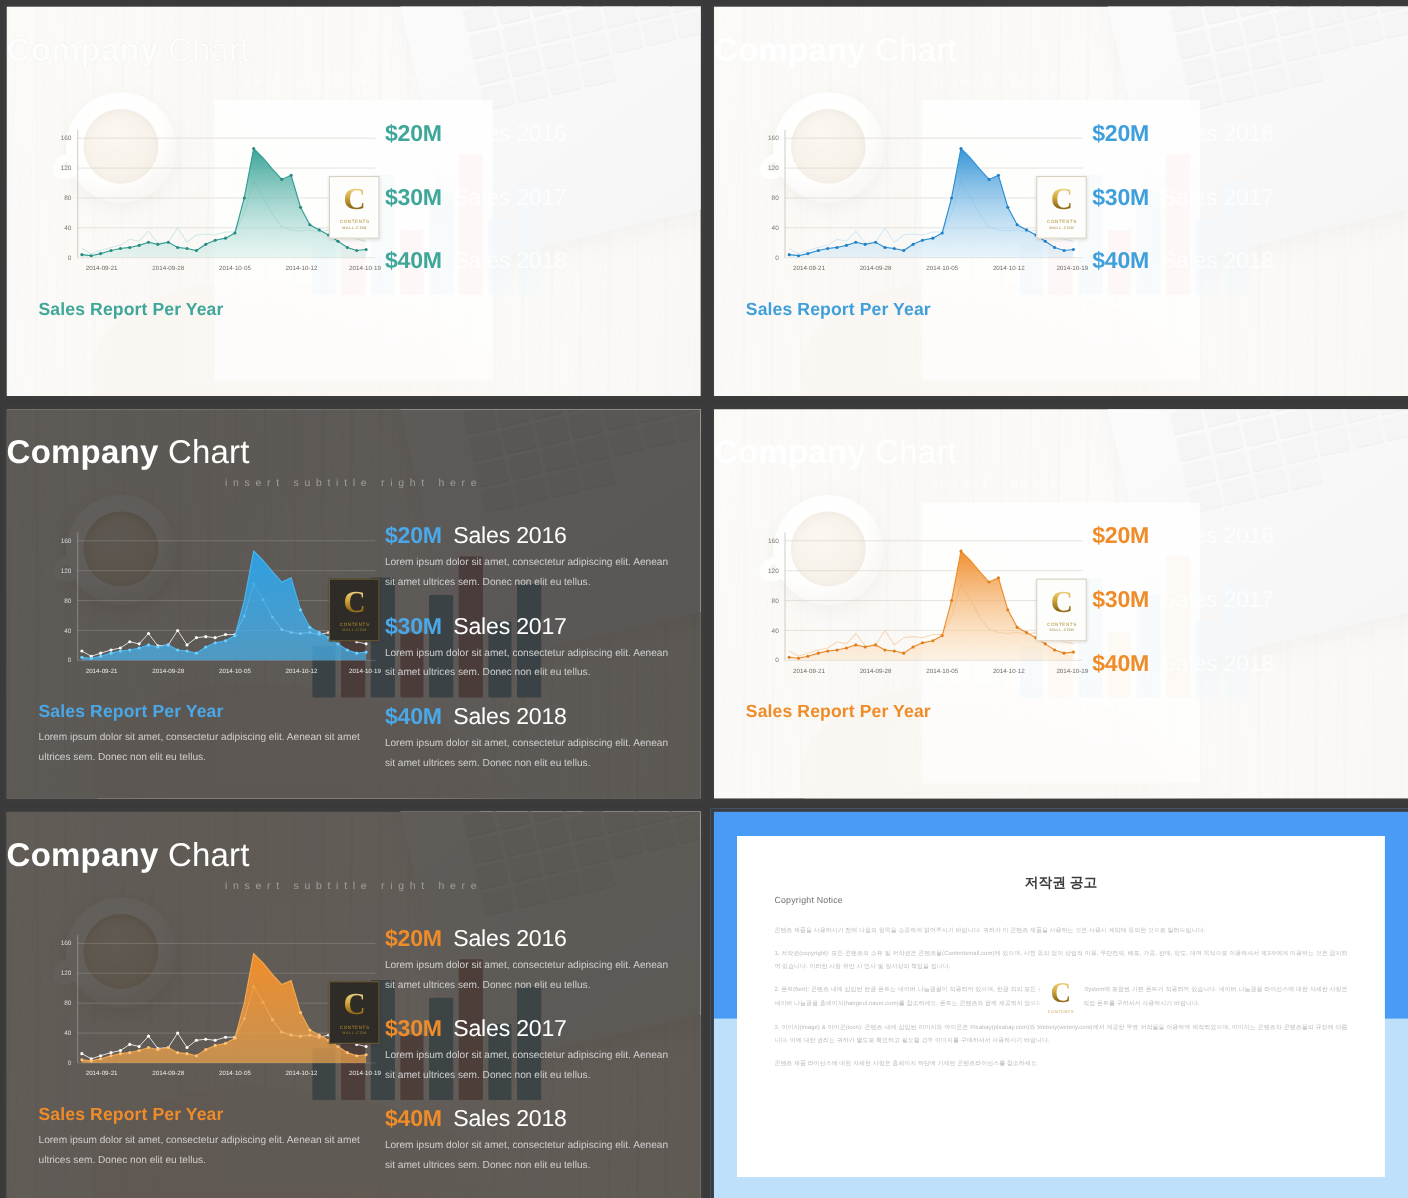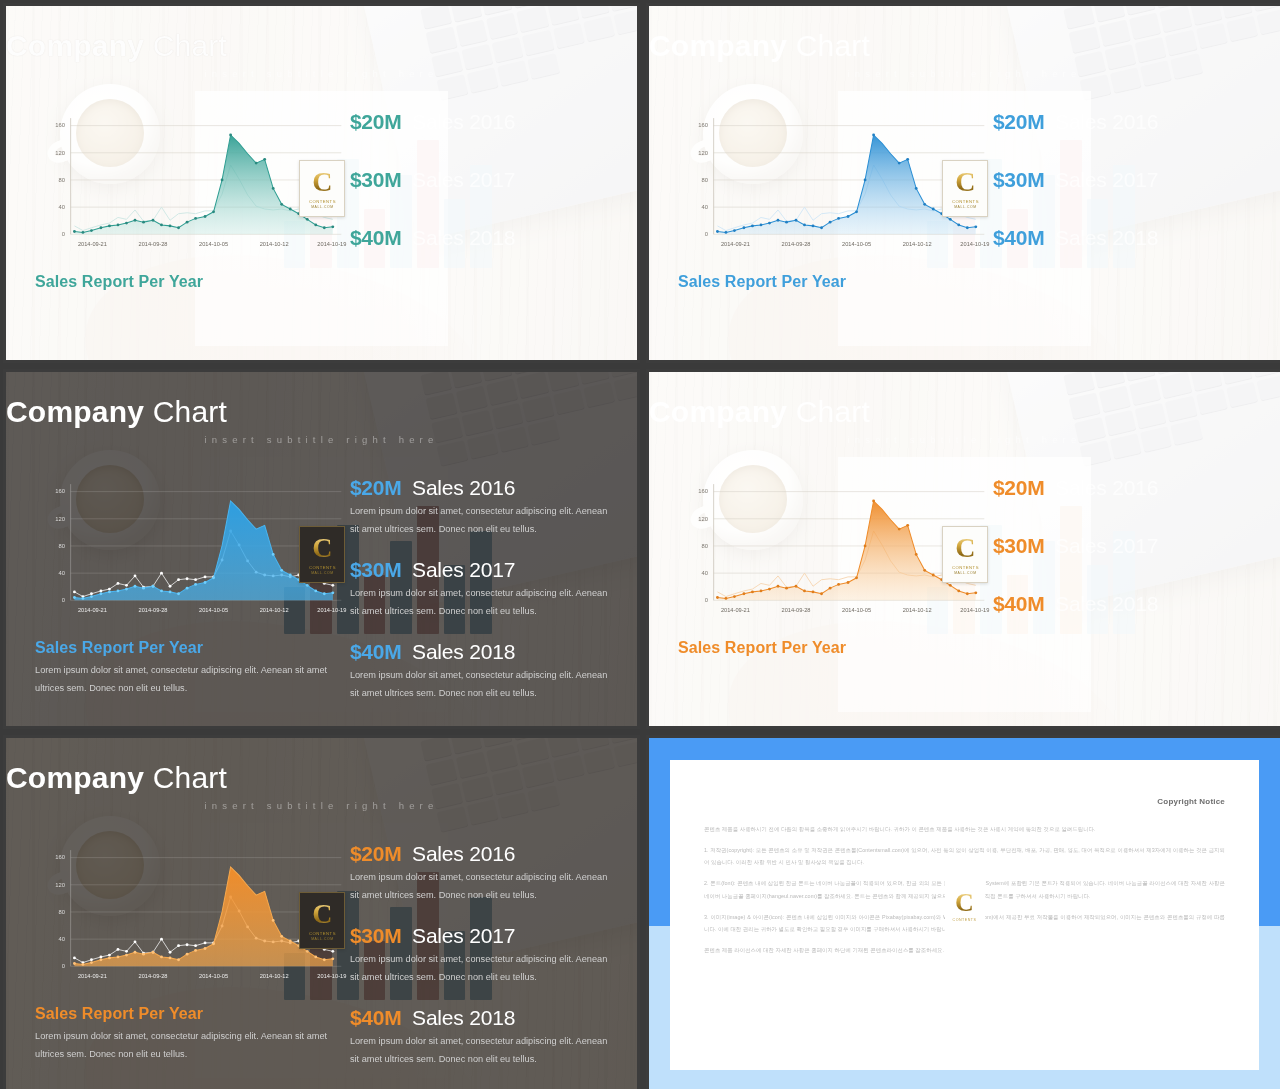--- a/index.html
+++ b/index.html
@@ -143,21 +143,21 @@
   .badge .t2 { font-size:3.4px; letter-spacing:.6px; color:#9c8030; margin-top:1px; }
 
   
   .copy-slide { background:#4a9bf5; position:relative; overflow:hidden; }
   .copy-band-light { position:absolute; left:0; right:0; bottom:0; height:47%; background:#bfe0fb; }
   .copy-paper {
     position:absolute; left:21px; top:22px; right:21px; bottom:22px;
     background:#ffffff; padding:34px 34px 0 34px;
   }
   .copy-title { text-align:center; font-size:12.5px; font-weight:700; color:#3c3c3c; }
-  .copy-sub   { text-align:right; font-size:8px; color:#6e6e6e; margin-top:3px; letter-spacing:.2px;font-weight:bold; }
+  .copy-sub   { text-align:left; font-size:8px; color:#6e6e6e; margin-top:3px; letter-spacing:.2px; }
   .copy-body  { margin-top:17px; }
   .copy-body p {
     font-size:5.4px; line-height:2.25; color:#b9b9b9; text-align:justify;
     margin-bottom:9px; letter-spacing:.05px;
   }
   .copy-logo {
     position:absolute; left:50%; top:47%; transform:translate(-50%,-50%);
     width:40px; height:52px; background:#fff;
     display:flex; flex-direction:column; align-items:center; justify-content:center;
   }
@@ -985,20 +985,21 @@
           <span class="lab" style="color:#ffffff">Sales 2018</span>
           <p style="color:#cfcfcf">Lorem ipsum dolor sit amet, consectetur adipiscing elit. Aenean sit amet ultrices sem. Donec non elit eu tellus.</p>
         </div>
       </div>
     </div>
   </div>
 
   <div class="slide copy-slide">
     <div class="copy-band-light"></div>
     <div class="copy-paper">
+      <div class="copy-title">저작권 공고</div>
       <div class="copy-sub">Copyright Notice</div>
       <div class="copy-body">
         <p>콘텐츠 제품을 사용하시기 전에 다음의 항목을 소중하게 읽어주시기 바랍니다. 귀하가 이 콘텐츠 제품을 사용하는 것은 사용시 계약에 동의한 것으로 알려드립니다.</p>
         <p>1. 저작권(copyright): 모든 콘텐츠의 소유 및 저작권은 콘텐츠몰(Contentsmall.com)에 있으며, 사전 동의 없이 상업적 이용, 무단전재, 배포, 가공, 판매, 양도, 대여 목적으로 이용하셔서 제3자에게 이용하는 것은 금지되어 있습니다. 이러한 사항 위반 시 민사 및 형사상의 책임을 집니다.</p>
         <p>2. 폰트(font): 콘텐츠 내에 삽입된 한글 폰트는 네이버 나눔글꼴이 적용되어 있으며, 한글 외의 모든 폰트는 Windows System에 포함된 기본 폰트가 적용되어 있습니다. 네이버 나눔글꼴 라이선스에 대한 자세한 사항은 네이버 나눔글꼴 홈페이지(hangeul.naver.com)를 참조하세요. 폰트는 콘텐츠와 함께 제공되지 않으므로 필요할 경우 직접 폰트를 구하셔서 사용하시기 바랍니다.</p>
         <p>3. 이미지(image) &amp; 아이콘(icon): 콘텐츠 내에 삽입된 이미지와 아이콘은 Pixabay(pixabay.com)와 Webely(webely.com)에서 제공한 무료 저작물을 이용하여 제작되었으며, 이미지는 콘텐츠와 콘텐츠몰의 규정에 따릅니다. 이에 대한 권리는 귀하가 별도로 확인하고 필요할 경우 이미지를 구매하셔서 사용하시기 바랍니다.</p>
         <p>콘텐츠 제품 라이선스에 대한 자세한 사항은 홈페이지 하단에 기재된 콘텐츠라이선스를 참조하세요.</p>
       </div>
       <div class="copy-logo">
         <div class="c">C</div>

